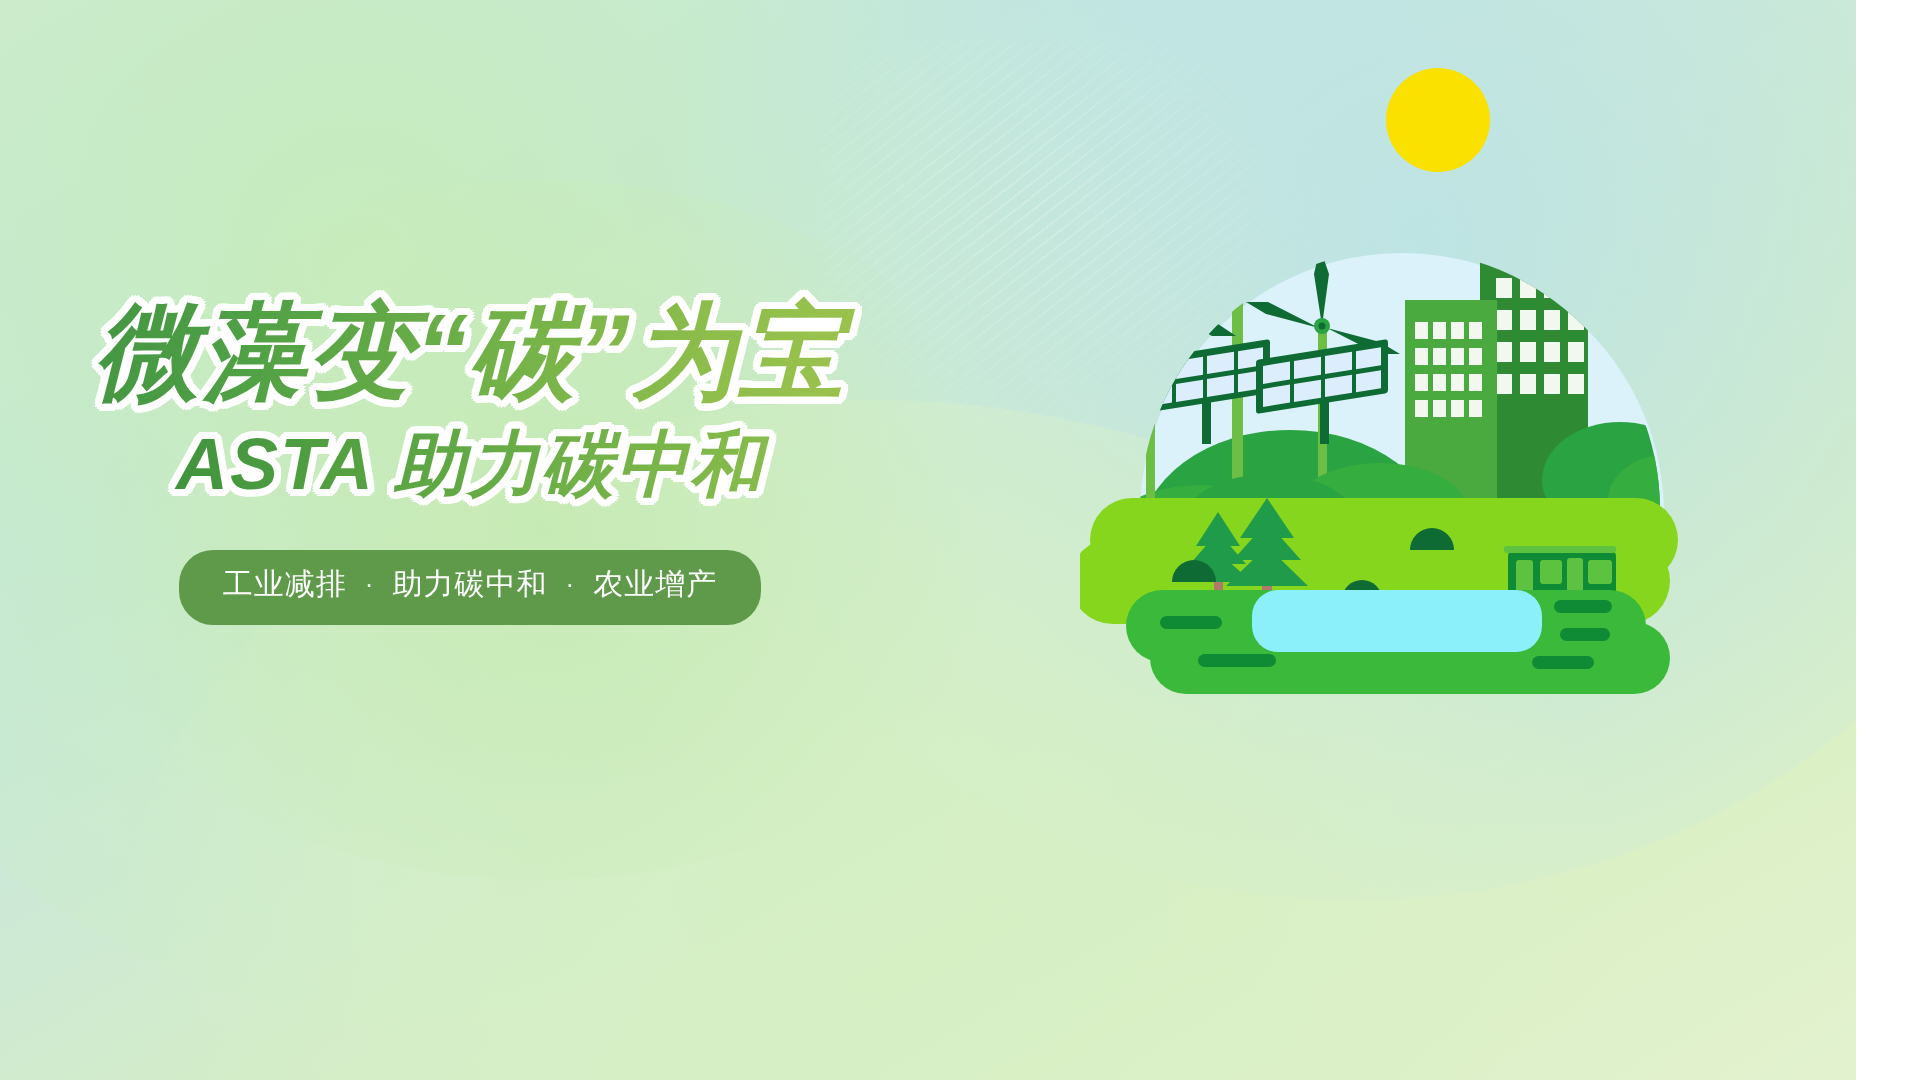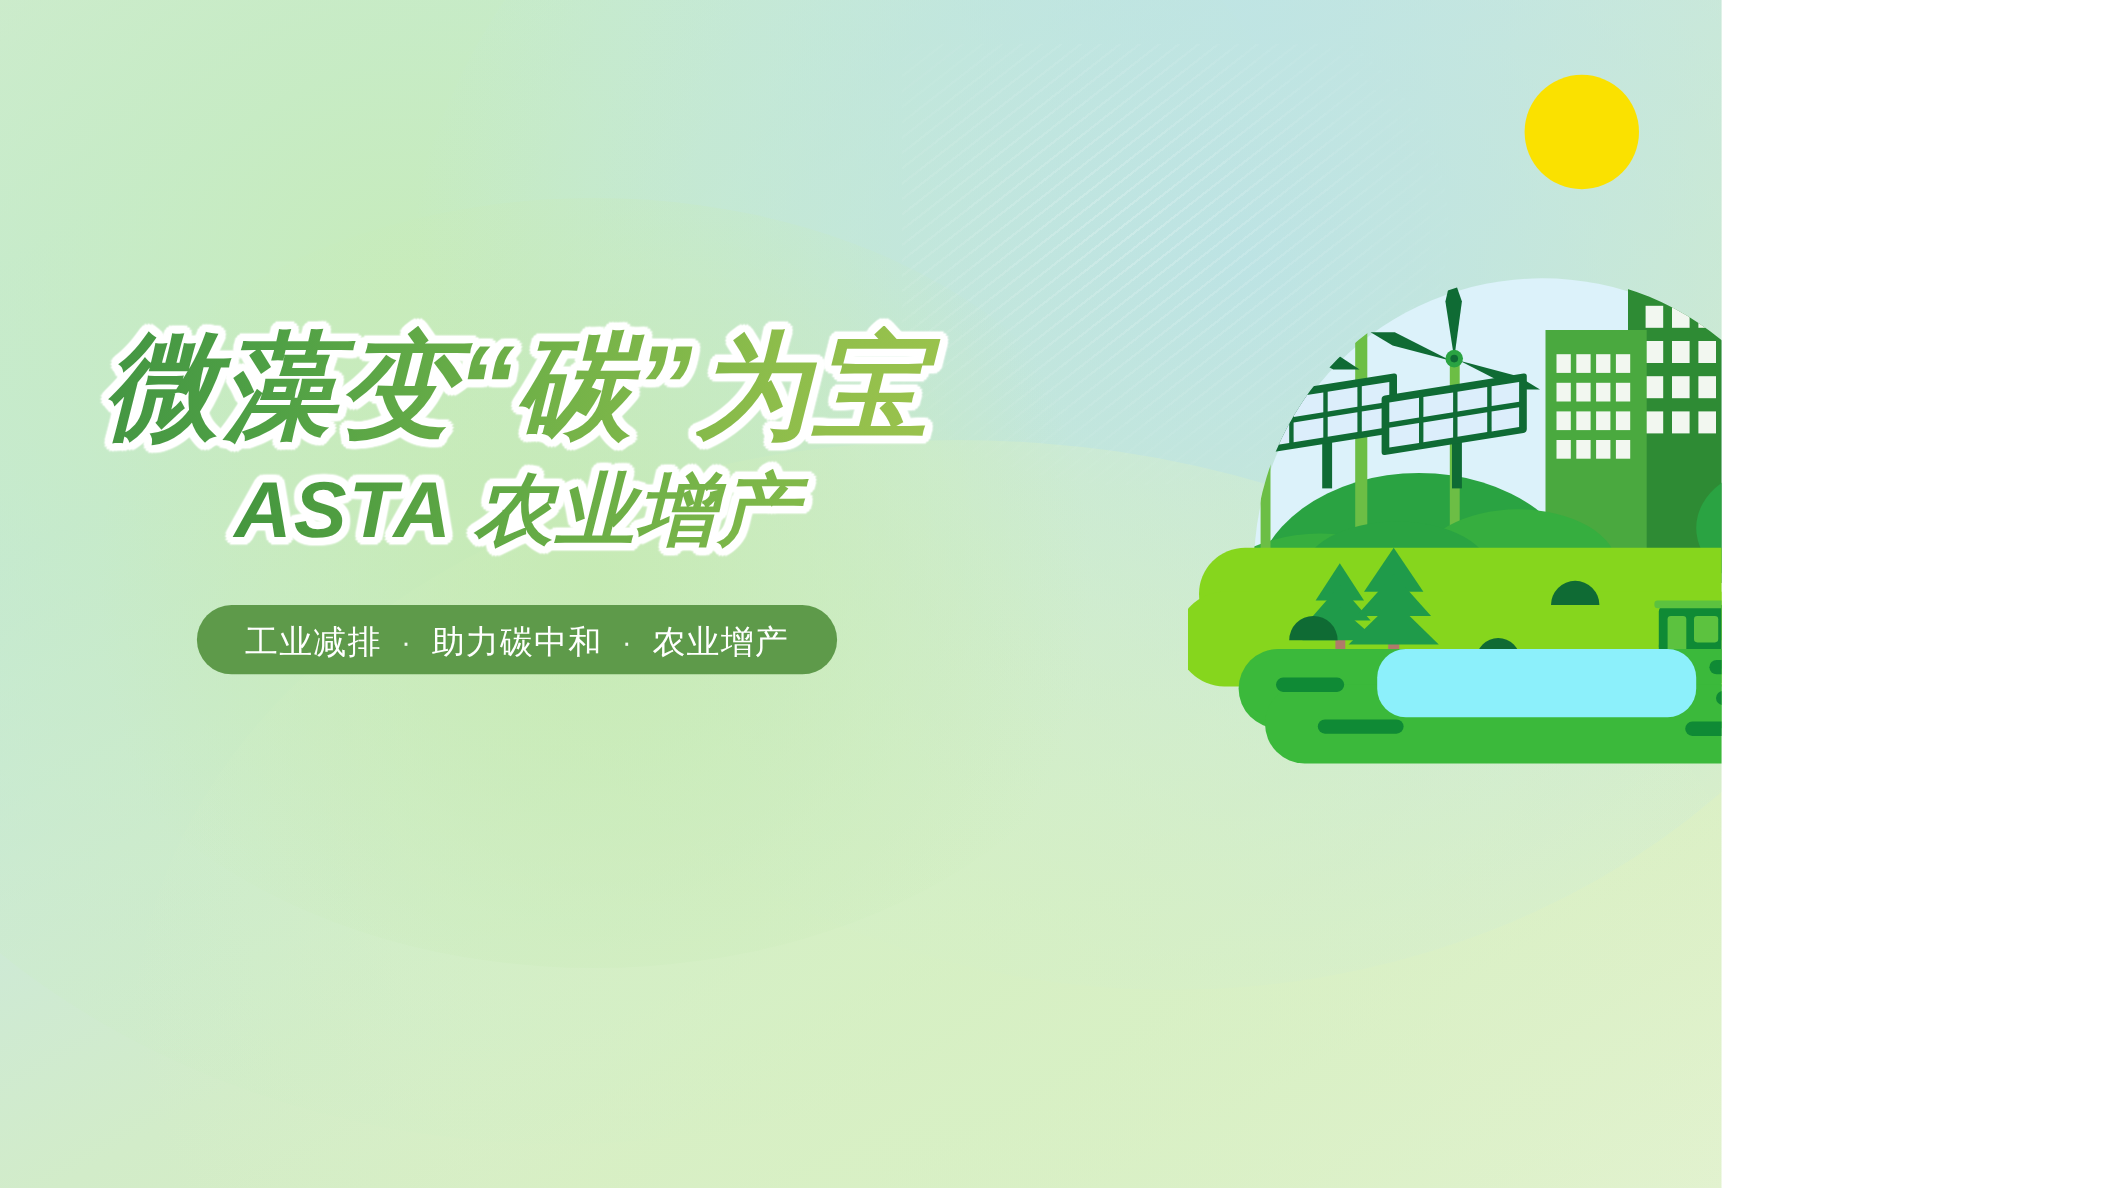--- a/index.html
+++ b/index.html
@@ -6,21 +6,21 @@
     margin: 0;
     padding: 0;
     background: #ffffff;
   }
   body {
     font-family: "Liberation Sans", "DejaVu Sans", sans-serif;
   }
 
   #banner {
     position: relative;
-    width: 1565px;
+    width: 1856px;
     height: 1080px;
     overflow: hidden;
     background: linear-gradient(150deg,
         #cfe9dc 0%,
         #c3e8e2 12%,
         #bfe5e4 26%,
         #cde9d6 42%,
         #d2ecc9 56%,
         #d7eec2 70%,
         #dcf0c6 84%,
@@ -134,21 +134,21 @@
     display: flex;
     justify-content: center;
   }
   .pill {
     display: inline-flex;
     align-items: center;
     gap: 18px;
     background: #5e9a4a;
     color: #ffffff;
     border-radius: 34px;
-    padding: 14px 44px 8px 44px;
+    padding: 14px 44px 20px 44px;
     font-size: 30px;
     font-weight: 400;
     letter-spacing: 1px;
     white-space: nowrap;
   }
   .pill .dot {
     font-size: 26px;
     opacity: 0.95;
     line-height: 1;
   }
@@ -170,21 +170,21 @@
 
   <div class="wash wash-a"></div>
   <div class="wash wash-b"></div>
   <div class="wash wash-c"></div>
   <div class="wash wash-d"></div>
   <div class="hatch"></div>
 
   <div class="copy">
     <h1 class="headline">微藻变“碳”为宝</h1>
 
-    <h2 class="subhead">ASTA 农业增产</h2>
+    <h2 class="subhead">ASTA 助力碳中和</h2>
 
     <div class="pill-wrap">
       <div class="pill">
         <span>工业减排</span>
         <span class="dot">·</span>
         <span>助力碳中和</span>
         <span class="dot">·</span>
         <span>农业增产</span>
       </div>
     </div>

